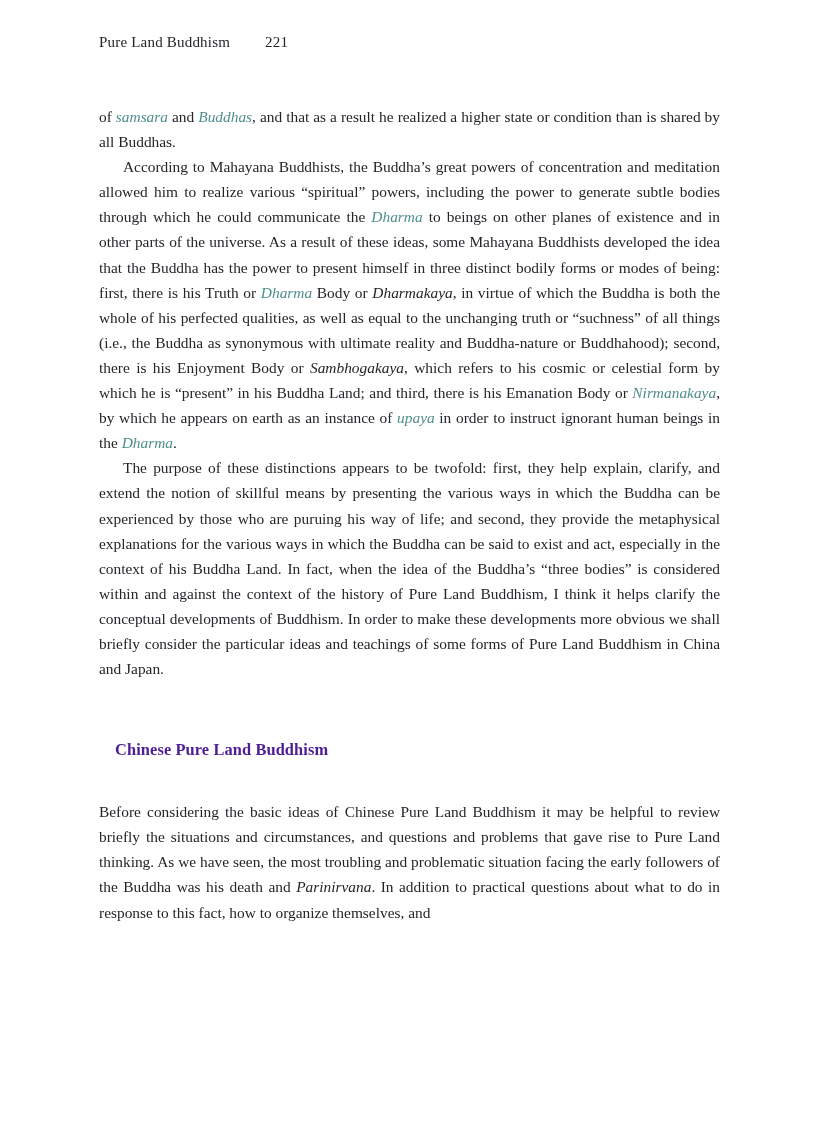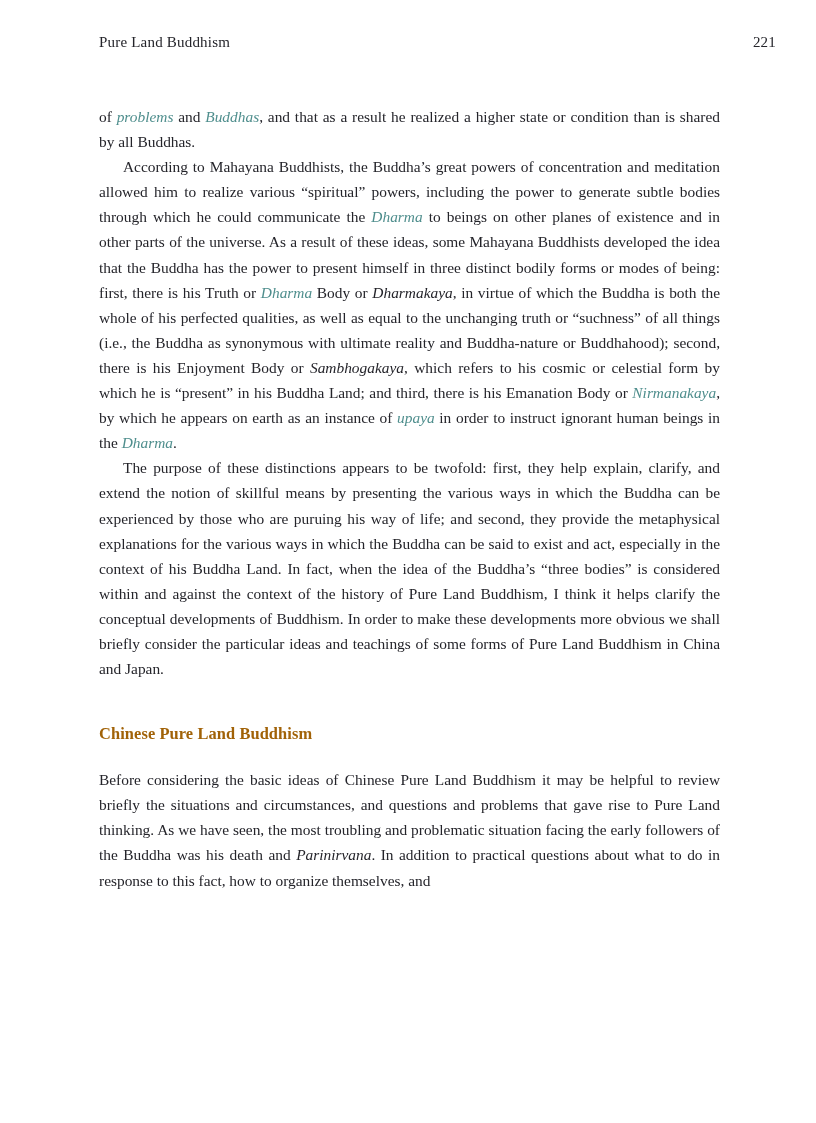--- a/index.html
+++ b/index.html
@@ -22,31 +22,31 @@
     box-sizing: border-box;
   }
 
   
   .running-head {
     position: absolute;
     left: 99px;
     top: 34px;
     width: 677px;
     display: flex;
-    justify-content: space-between;
+    justify-content: flex-start;
     align-items: baseline;
     font-size: 15px;
     letter-spacing: 0.2px;
     color: #24242a;
   }
   .running-head .rh-title {
     white-space: nowrap;
   }
   .running-head .rh-pageno {
-    margin-left: 14px;
+    margin-left: 28px;
     min-width: 30px;
     text-align: right;
     white-space: nowrap;
   }
 
   
   .text-column {
     position: absolute;
     left: 99px;
     top: 104px;
@@ -64,25 +64,25 @@
   }
   p.body-par.indent {
     text-indent: 24px;
   }
   p.body-par.runon {
     text-indent: 0;
   }
 
   
   h2.section-heading {
-    margin: 0;
+    margin: 16px;
     font-size: 16.4px;
     font-weight: bold;
     line-height: 22px;
-    color: #a16207;
+    color: #4c1d95;
     letter-spacing: 0.1px;
   }
 
   .gap-before-heading { height: 42px; }
   .gap-after-heading  { height: 22px; }
 
   
   em.term {
     font-style: italic;
     color: #4f8e8d;
@@ -98,21 +98,21 @@
 
 <div class="page">
 
   <div class="running-head">
     <span class="rh-title">Pure Land Buddhism</span>
     <span class="rh-pageno">221</span>
   </div>
 
   <div class="text-column">
 
-    <p class="body-par runon"><span>of </span><em class="term">problems</em><span> and </span><em class="term">Buddhas</em><span>, and that as a result he realized a higher state or condition than is shared by all Buddhas.</span></p>
+    <p class="body-par runon"><span>of </span><em class="term">samsara</em><span> and </span><em class="term">Buddhas</em><span>, and that as a result he realized a higher state or condition than is shared by all Buddhas.</span></p>
 
     <p class="body-par indent"><span>According to Mahayana Buddhists, the Buddha’s great powers of concentration and meditation allowed him to realize various “spiritual” powers, including the power to generate subtle bodies through which he could communicate the </span><em class="term">Dharma</em><span> to beings on other planes of existence and in other parts of the universe. As a result of these ideas, some Mahayana Buddhists developed the idea that the Buddha has the power to present himself in three distinct bodily forms or modes of being: first, there is his Truth or </span><em class="term">Dharma</em><span> Body or </span><em class="latin">Dharmakaya</em><span>, in virtue of which the Buddha is both the whole of his perfected qualities, as well as equal to the unchanging truth or “suchness” of all things (i.e., the Buddha as synonymous with ultimate reality and Buddha-nature or Buddhahood); second, there is his Enjoyment Body or </span><em class="latin">Sambhogakaya</em><span>, which refers to his cosmic or celestial form by which he is “present” in his Buddha Land; and third, there is his Emanation Body or </span><em class="term">Nirmanakaya</em><span>, by which he appears on earth as an instance of </span><em class="term">upaya</em><span> in order to instruct ignorant human beings in the </span><em class="term">Dharma</em><span>.</span></p>
 
     <p class="body-par indent">The purpose of these distinctions appears to be twofold: first, they help explain, clarify, and extend the notion of skillful means by presenting the various ways in which the Buddha can be experienced by those who are puruing his way of life; and second, they provide the metaphysical explanations for the various ways in which the Buddha can be said to exist and act, especially in the context of his Buddha Land. In fact, when the idea of the Buddha’s “three bodies” is considered within and against the context of the history of Pure Land Buddhism, I think it helps clarify the conceptual developments of Buddhism. In order to make these developments more obvious we shall briefly consider the particular ideas and teachings of some forms of Pure Land Buddhism in China and Japan.</p>
 
     <div class="gap-before-heading"></div>
 
     <h2 class="section-heading">Chinese Pure Land Buddhism</h2>
 
     <div class="gap-after-heading"></div>

